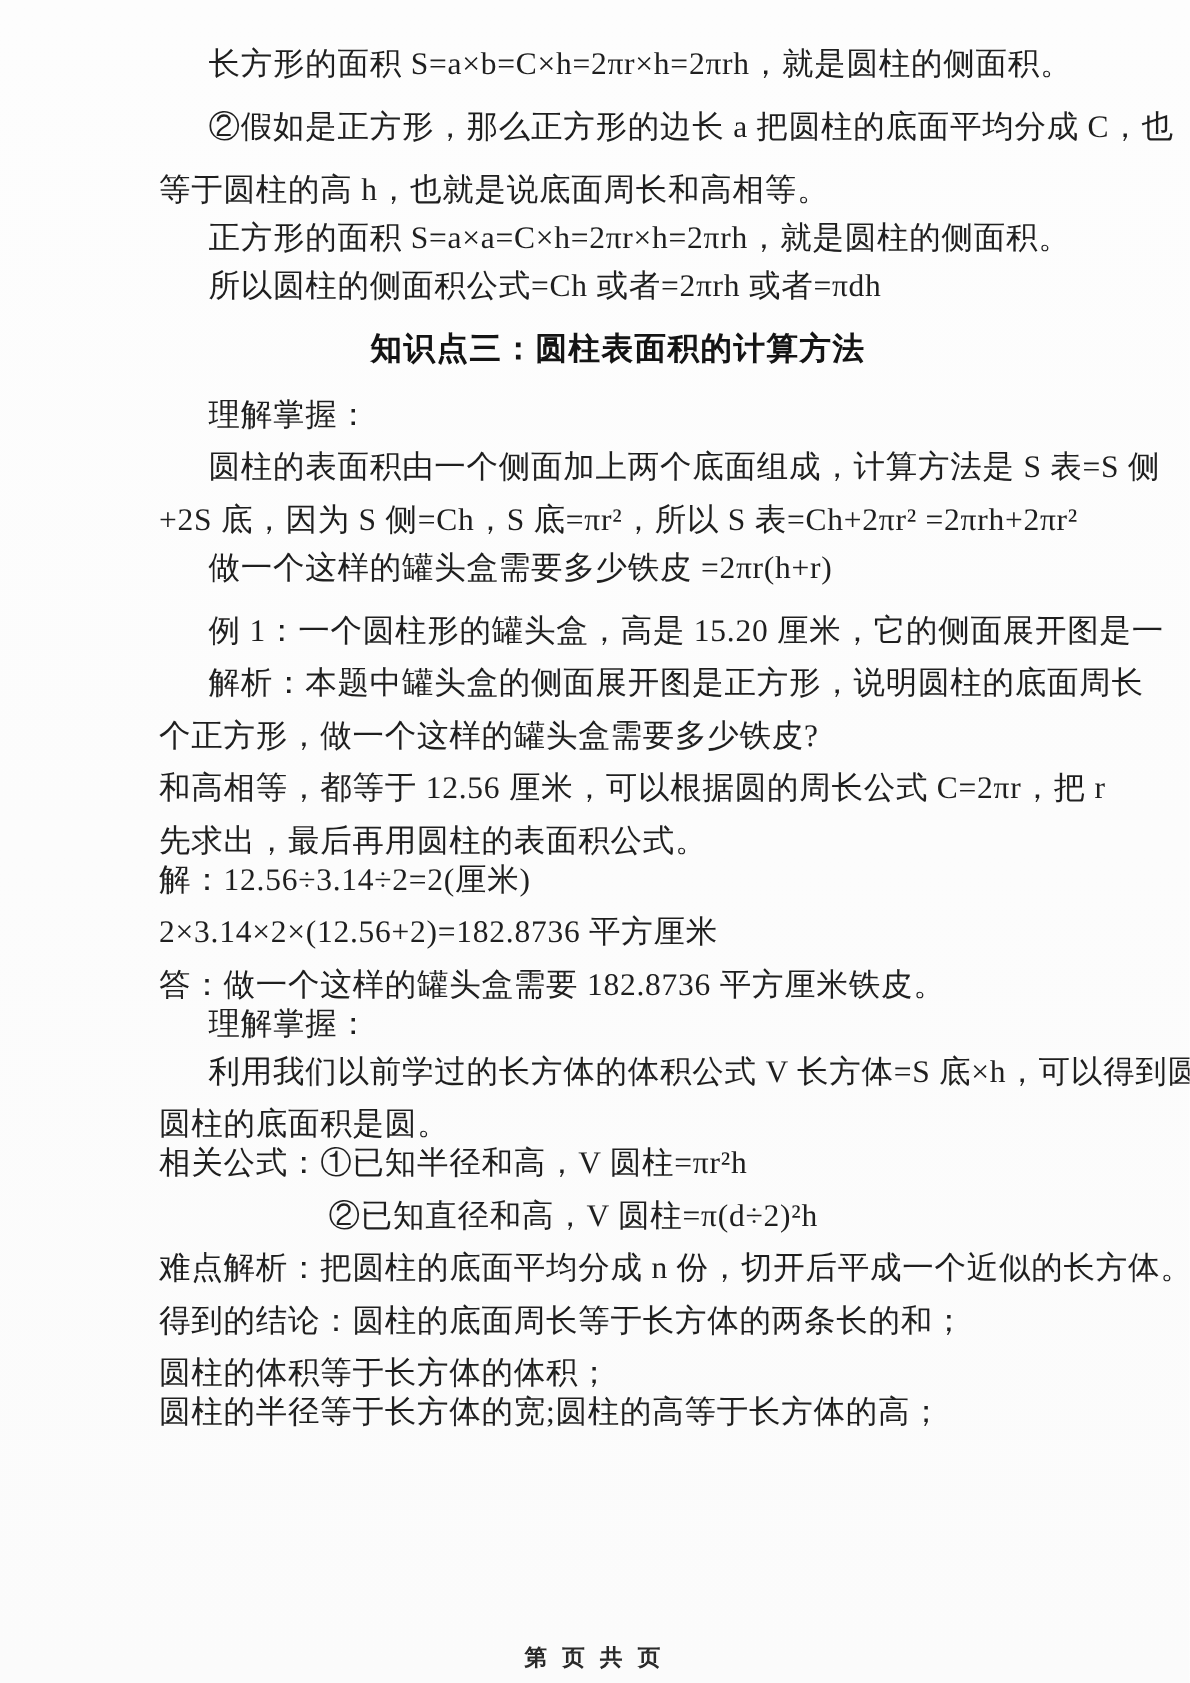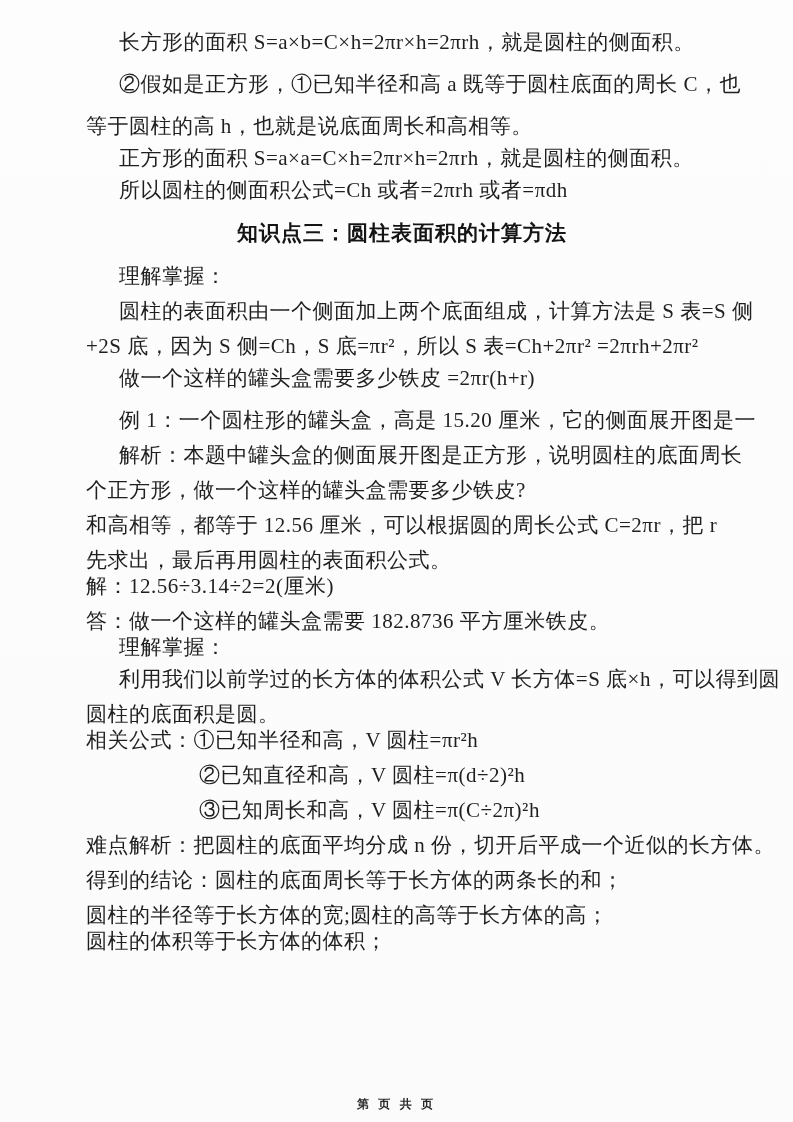--- a/index.html
+++ b/index.html
@@ -13,20 +13,21 @@
   .page {
     position: absolute; inset: 0;
     background: linear-gradient(180deg, #fdfdfd 0%, #fbfbfb 100%);
   }
   .doc {
     position: absolute; left: 86px; top: 30px; width: 632px;
   }
   .line {
     font-size: 21px; line-height: 25px; letter-spacing: 0.5px;
     white-space: nowrap;
+    margin-left: 20px;
   }
   
   .k-xl { height: 42px; }
   .k-lg { height: 35px; }
   .k-md { height: 32px; }
   .k-sm { height: 26px; }
   .k-heading, .k-heading-lg {
     font-family: "Liberation Sans", "DejaVu Sans", sans-serif;
     font-weight: 700; font-size: 21px; letter-spacing: 1px;
     text-align: center; color: #141414;
@@ -34,51 +35,51 @@
   .k-heading    { height: 33px; }
   .k-heading-lg { height: 44px; }
   
   .ind-0 { padding-left: 0; }
   .ind-1 { padding-left: 33px; }
   .ind-2 { padding-left: 113px; }
   .footer {
     position: absolute; left: 0; right: 0; top: 1096px;
     text-align: center;
     font-family: "Liberation Sans", "DejaVu Sans", sans-serif;
-    font-weight: 700; font-size: 12px; letter-spacing: 3px;
+    font-weight: 700; font-size: 15px; letter-spacing: 3px;
     color: #2a2a2a;
   }
 </style>
 </head>
 <body>
 
 <div class="page">
   <div class="doc">
       <div class="line k-xl ind-1">长方形的面积  S=a×b=C×h=2πr×h=2πrh，就是圆柱的侧面积。</div>
-      <div class="line k-xl ind-1">②假如是正方形，①已知半径和高 a 既等于圆柱底面的周长 C，也</div>
+      <div class="line k-xl ind-1">②假如是正方形，那么正方形的边长 a 把圆柱的底面平均分成 C，也</div>
       <div class="line k-md ind-0">等于圆柱的高 h，也就是说底面周长和高相等。</div>
       <div class="line k-md ind-1">正方形的面积  S=a×a=C×h=2πr×h=2πrh，就是圆柱的侧面积。</div>
       <div class="line k-xl ind-1">所以圆柱的侧面积公式=Ch 或者=2πrh 或者=πdh</div>
       <div class="line k-heading-lg ind-0">知识点三：圆柱表面积的计算方法</div>
       <div class="line k-lg ind-1">理解掌握：</div>
       <div class="line k-lg ind-1">圆柱的表面积由一个侧面加上两个底面组成，计算方法是 S 表=S 侧</div>
       <div class="line k-md ind-0">+2S 底，因为 S 侧=Ch，S 底=πr²，所以 S 表=Ch+2πr² =2πrh+2πr²</div>
       <div class="line k-xl ind-1">做一个这样的罐头盒需要多少铁皮 =2πr(h+r)</div>
       <div class="line k-lg ind-1">例 1：一个圆柱形的罐头盒，高是 15.20 厘米，它的侧面展开图是一</div>
       <div class="line k-lg ind-1">解析：本题中罐头盒的侧面展开图是正方形，说明圆柱的底面周长</div>
       <div class="line k-lg ind-0">个正方形，做一个这样的罐头盒需要多少铁皮?</div>
       <div class="line k-lg ind-0">和高相等，都等于 12.56 厘米，可以根据圆的周长公式 C=2πr，把 r</div>
       <div class="line k-sm ind-0">先求出，最后再用圆柱的表面积公式。</div>
       <div class="line k-lg ind-0">解：12.56÷3.14÷2=2(厘米)</div>
+      <div class="line k-lg ind-0">2×3.14×2×(12.56+2)=182.8736 平方厘米</div>
       <div class="line k-sm ind-0">答：做一个这样的罐头盒需要 182.8736 平方厘米铁皮。</div>
       <div class="line k-md ind-1">理解掌握：</div>
       <div class="line k-lg ind-1">利用我们以前学过的长方体的体积公式 V 长方体=S 底×h，可以得到圆</div>
       <div class="line k-sm ind-0">圆柱的底面积是圆。</div>
       <div class="line k-lg ind-0">相关公式：①已知半径和高，V 圆柱=πr²h</div>
       <div class="line k-lg ind-2">②已知直径和高，V 圆柱=π(d÷2)²h</div>
-      <div class="line k-lg ind-2">③已知周长和高，V 圆柱=π(C÷2π)²h</div>
       <div class="line k-lg ind-0">难点解析：把圆柱的底面平均分成 n 份，切开后平成一个近似的长方体。</div>
       <div class="line k-lg ind-0">得到的结论：圆柱的底面周长等于长方体的两条长的和；</div>
+      <div class="line k-sm ind-0">圆柱的体积等于长方体的体积；</div>
       <div class="line k-sm ind-0">圆柱的半径等于长方体的宽;圆柱的高等于长方体的高；</div>
-      <div class="line k-sm ind-0">圆柱的体积等于长方体的体积；</div>
     </div>
   <div class="footer">第 页 共 页</div>
 </div>
 
 </body></html>

